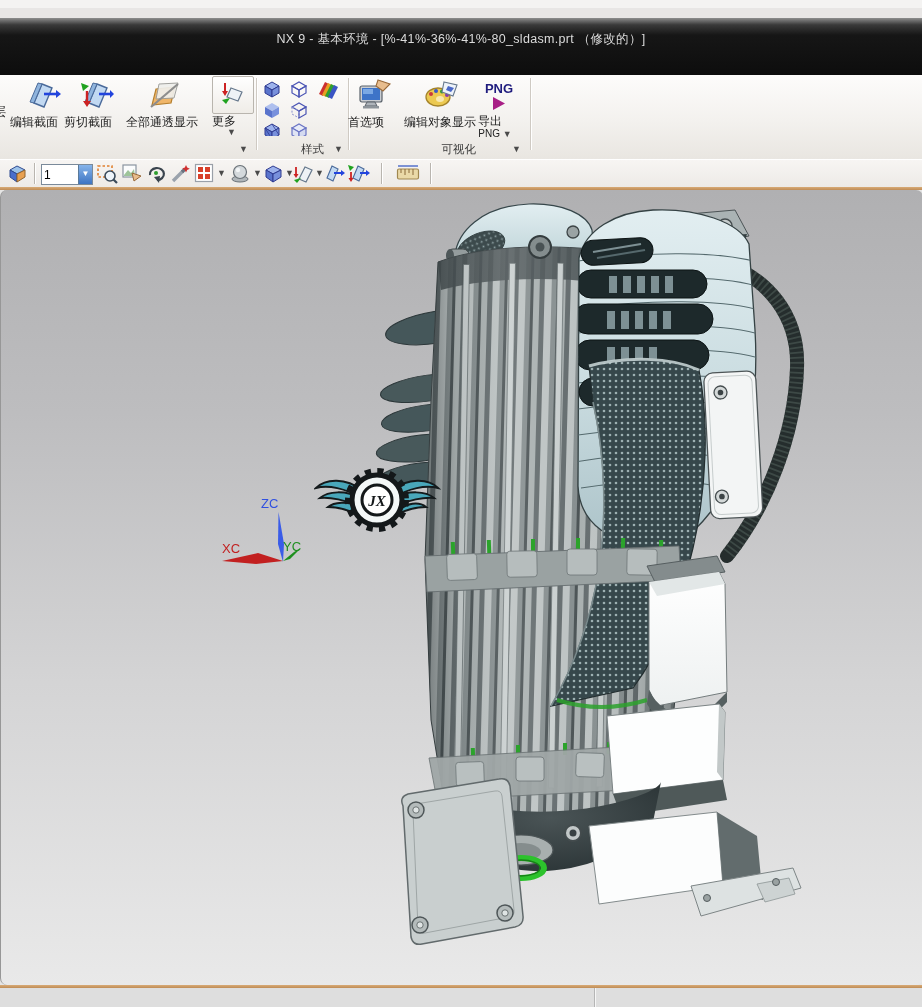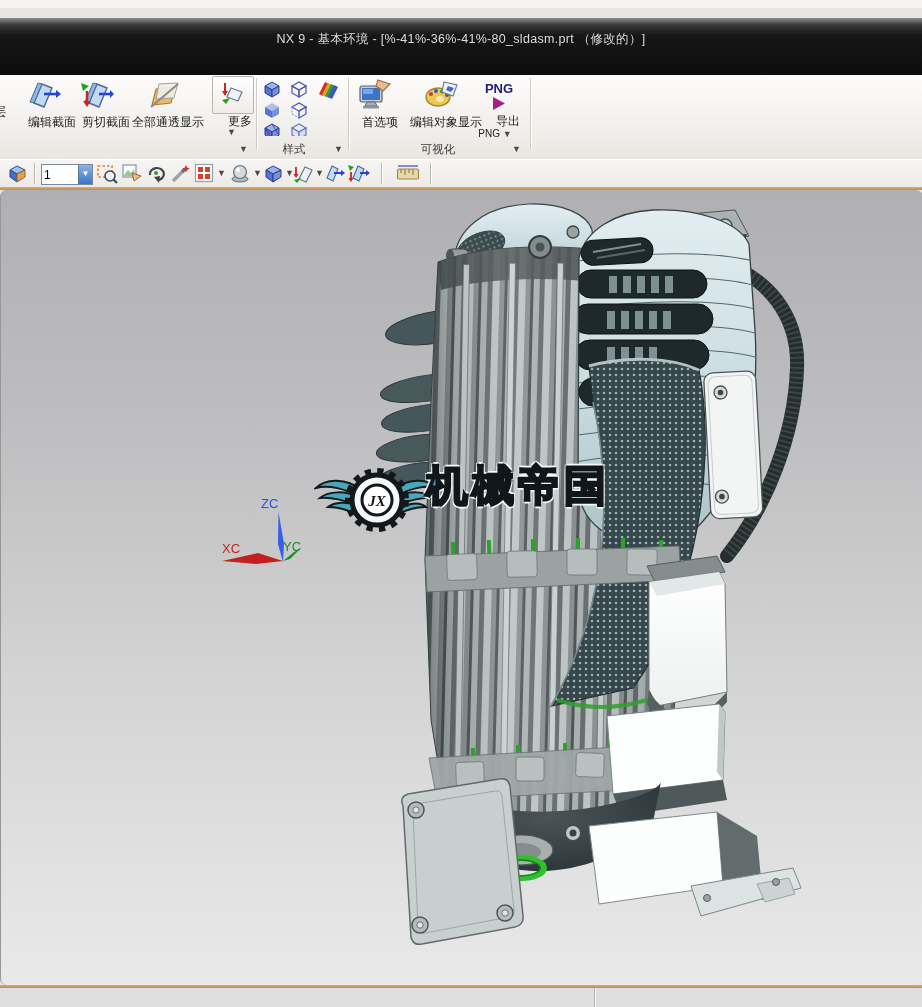--- a/index.html
+++ b/index.html
@@ -11,22 +11,22 @@
   .strip2{position:absolute;left:0;top:8px;width:922px;height:10px;background:#e8e6e5;border-bottom:1px solid #9a9a9a;}
   
   .titlebar{position:absolute;left:0;top:18px;width:922px;height:57px;
     background:linear-gradient(#8d8d8d 0%,#3a3a3a 12%,#161616 30%,#0d0d0d 100%);
     color:#dcdcdc;font-size:12.5px;text-align:center;}
   .titlebar span{display:inline-block;margin-top:13px;letter-spacing:.3px;}
   
   .ribbon{position:absolute;left:0;top:75px;width:922px;height:84px;
     background:linear-gradient(#fdfcfb 0%,#f3f1ee 55%,#e9e6e1 100%);
     border-bottom:1px solid #c9c4be;overflow:hidden;}
-  .rlabel{position:absolute;font-size:12px;color:#1c1c1c;text-align:right;white-space:nowrap;}
-  .glabel{position:absolute;font-size:11.5px;color:#3a3a3a;text-align:center;white-space:nowrap;}
+  .rlabel{position:absolute;font-size:12px;color:#1c1c1c;text-align:left;white-space:nowrap;}
+  .glabel{position:absolute;font-size:11.5px;color:#3a3a3a;text-align:right;white-space:nowrap;}
   .gsep{position:absolute;top:3px;height:72px;width:1px;background:#cfcac3;box-shadow:1px 0 0 #ffffff;}
   .ricon{position:absolute;}
   .more-btn{position:absolute;left:212px;top:1px;width:40px;height:36px;border:1px solid #b9b5ae;
     border-radius:2px;background:linear-gradient(#ffffff,#efece7);}
   .dd{position:absolute;font-size:9px;color:#4a4a4a;}
   .edge-label{position:absolute;left:-7px;top:28px;font-size:13px;color:#222;}
   .pngword{position:absolute;font-weight:bold;color:#1f1c7e;font-size:13px;text-align:center;}
   .pngsub{position:absolute;font-size:10px;color:#222;text-align:center;}
   
   .toolbar2{position:absolute;left:0;top:159px;width:922px;height:28px;
@@ -540,21 +540,20 @@
           <path d="M 80 32 C 94 24 112 25 120 32 C 110 31 94 34 82 40 Z" fill="#49a7ba" stroke="#141a1c" stroke-width="2"></path>
           <path d="M 82 48 C 92 35 106 36 112 41 C 102 41 92 44 84 48 Z" fill="#49a7ba" stroke="#141a1c" stroke-width="2"></path>
         </g>
         <g>
           <circle cx="63" cy="34" r="28" fill="none" stroke="#14181a" stroke-width="8" stroke-dasharray="6 6"></circle>
           <circle cx="63" cy="34" r="25" fill="#f4f8f8" stroke="#14181a" stroke-width="5"></circle>
           <circle cx="63" cy="34" r="15" fill="#ffffff" stroke="#14181a" stroke-width="3"></circle>
           <text x="63" y="40" font-size="15" font-weight="bold" font-style="italic" text-anchor="middle" fill="#14181a" font-family="Liberation Serif, DejaVu Serif, serif">JX</text>
         </g>
       </svg>
-      <div class="wm-title">机械帝国</div>
     </div>
   </div>
 
   <div class="accent" style="top:985px"></div>
 
   <div class="statusbar">
     <div class="divider"></div>
   </div>
 
 </div>

